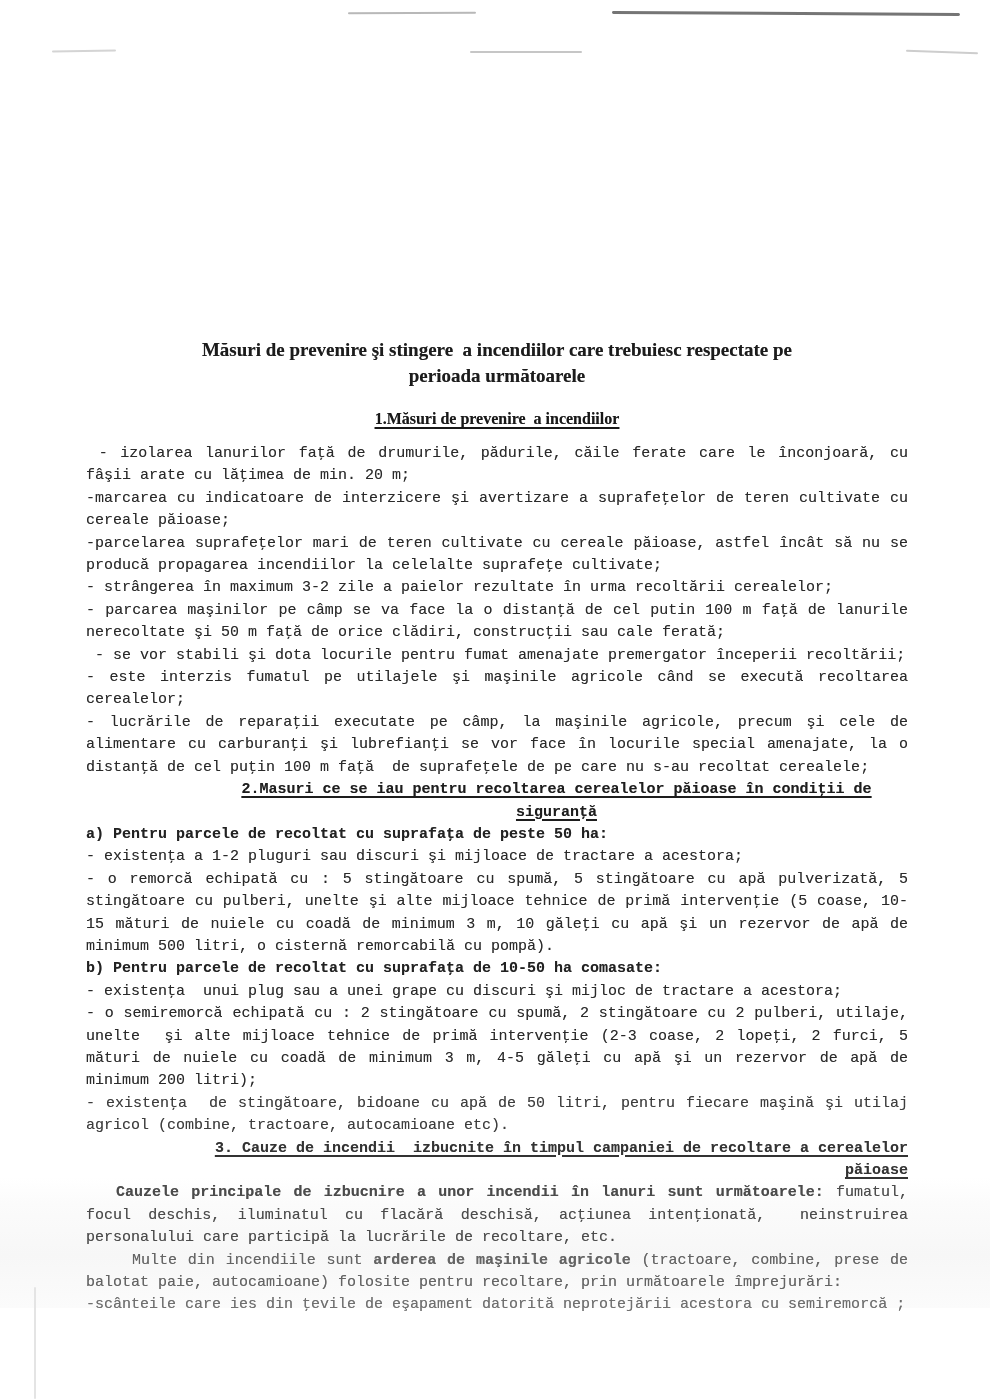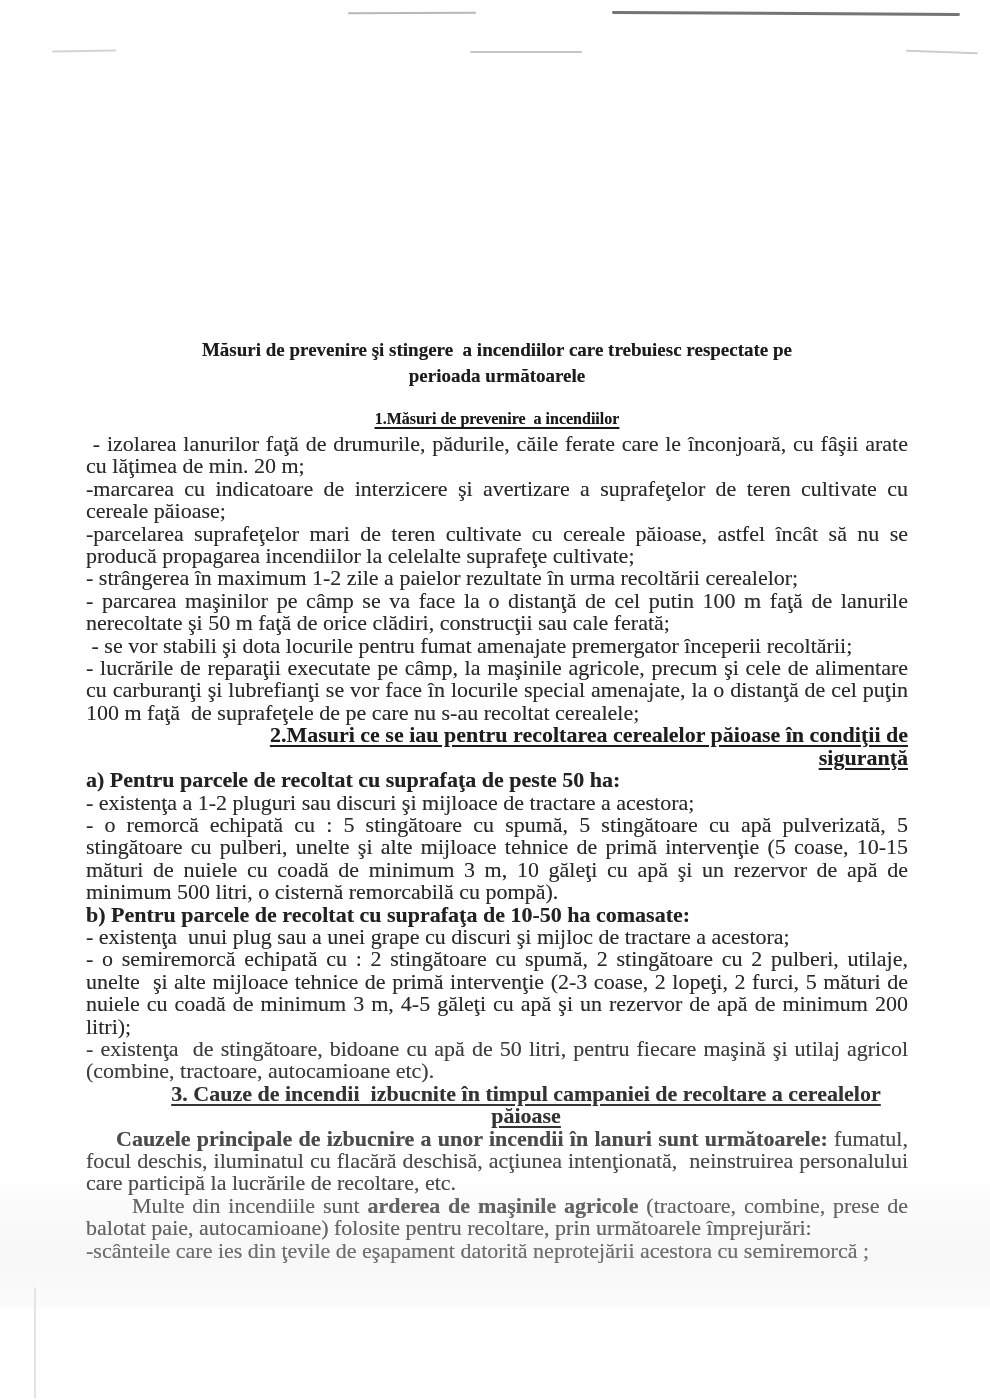--- a/index.html
+++ b/index.html
@@ -43,46 +43,47 @@
     font-weight: bold;
     font-size: 16px;
     margin-top: 21px;
     color: #181818;
     text-decoration: underline;
     text-decoration-thickness: 2px;
     text-underline-offset: 3px;
     text-shadow: 0 0 0.4px rgba(0,0,0,.45);
   }
   .body {
-    margin-top: 5px;
-    font-size: 22px;
+    margin-top: 15px;
+    font-size: 15px;
     line-height: 22.4px;
     text-align: justify;
     color: #2a2a2a;
     text-shadow: 0 0 0.3px rgba(0,0,0,.35);
+    font-family: Liberation Mono, monospace;
   }
   .body p { margin: 0; }
   .h2 {
     font-weight: bold;
     text-decoration: underline;
     text-decoration-thickness: 2px;
     text-underline-offset: 3px;
     padding-left: 119px;
-    text-align: right;
+    text-align: center;
     color: #1d1d1d;
   }
   .subh { font-weight: bold; color: #222222; }
   .fade1 { color: #3d3d3d; }
   .h3 {
     font-weight: bold;
     text-decoration: underline;
     text-decoration-thickness: 2px;
     text-underline-offset: 3px;
     padding-left: 58px;
-    text-align: center;
+    text-align: right;
     color: #333333;
   }
   .p1 { text-indent: 30px; color: #4b4b4b; }
   .p2 { text-indent: 46px; color: #646464; }
   .p3 { color: #6f6f6f; }
   .bold { font-weight: bold; }
 </style>
 </head>
 <body>
 
@@ -102,23 +103,24 @@
       <div>perioada următoarele</div>
     </div>
 
     <div class="h1">1.Măsuri de prevenire&nbsp; a incendiilor</div>
 
     <div class="body">
 
       <p>&nbsp;- izolarea lanurilor faţă de drumurile, pădurile, căile ferate care le înconjoară, cu fâşii arate cu lăţimea de min. 20 m;</p>
       <p>-marcarea cu indicatoare de interzicere şi avertizare a suprafeţelor de teren cultivate cu cereale păioase;</p>
       <p>-parcelarea suprafeţelor mari de teren cultivate cu cereale păioase, astfel încât să nu se producă propagarea incendiilor la celelalte suprafeţe cultivate;</p>
-      <p>- strângerea în maximum 1-2 zile a paielor rezultate în urma recoltării cerealelor;</p>
+      <p>- strângerea în maximum 3-2 zile a paielor rezultate în urma recoltării cerealelor;</p>
       <p>- parcarea maşinilor pe câmp se va face la o distanţă de cel putin 100 m faţă de lanurile nerecoltate şi 50 m faţă de orice clădiri, construcţii sau cale ferată;</p>
       <p>&nbsp;- se vor stabili şi dota locurile pentru fumat amenajate premergator începerii recoltării;</p>
+      <p>- este interzis fumatul pe utilajele şi maşinile agricole când se execută recoltarea cerealelor;</p>
       <p>- lucrările de reparaţii executate pe câmp, la maşinile agricole, precum şi cele de alimentare cu carburanţi şi lubrefianţi se vor face în locurile special amenajate, la o distanţă de cel puţin 100 m faţă&nbsp; de suprafeţele de pe care nu s-au recoltat cerealele;</p>
 
       <p class="h2">2.Masuri ce se iau pentru recoltarea cerealelor păioase în condiţii de siguranţă</p>
 
       <p class="subh">a) Pentru parcele de recoltat cu suprafaţa de peste 50 ha:</p>
       <p>- existenţa a 1-2 pluguri sau discuri şi mijloace de tractare a acestora;</p>
       <p>- o remorcă echipată cu : 5 stingătoare cu spumă, 5 stingătoare cu apă pulverizată, 5 stingătoare cu pulberi, unelte şi alte mijloace tehnice de primă intervenţie (5 coase, 10-15 mături de nuiele cu coadă de minimum 3 m, 10 găleţi cu apă şi un rezervor de apă de minimum 500 litri, o cisternă remorcabilă cu pompă).</p>
 
       <p class="subh">b) Pentru parcele de recoltat cu suprafaţa de 10-50 ha comasate:</p>
       <p>- existenţa&nbsp; unui plug sau a unei grape cu discuri şi mijloc de tractare a acestora;</p>

